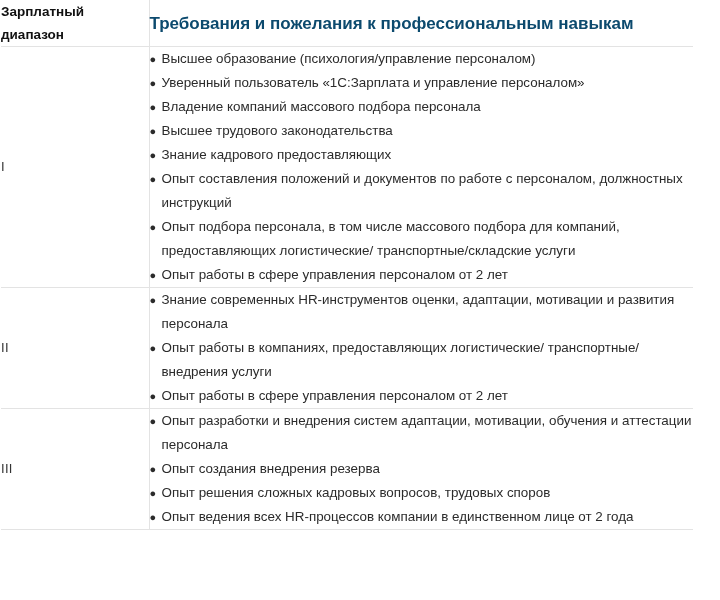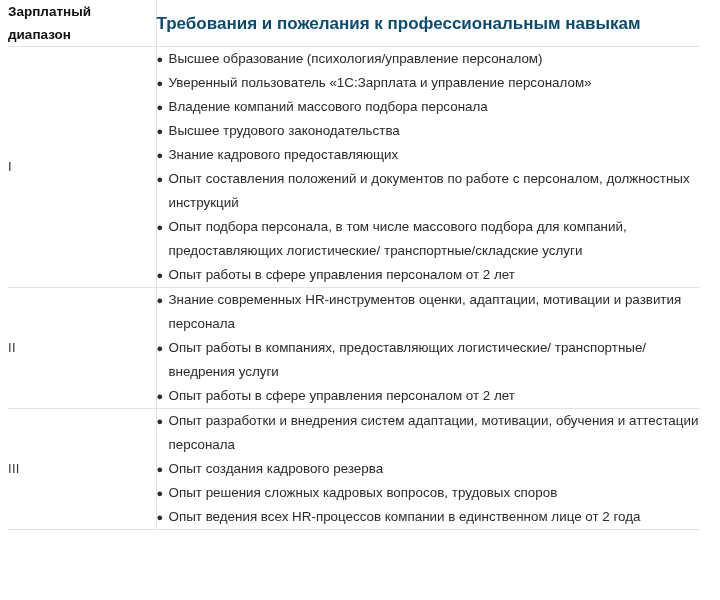--- a/index.html
+++ b/index.html
@@ -19,21 +19,21 @@
   .table-wrap {
     position: relative;
     width: 720px;
     height: 600px;
     box-sizing: border-box;
   }
 
   table.skills-table {
     border-collapse: collapse;
     width: 692px;
-    margin-left: 8px;
+    margin-left: 1px;
     table-layout: fixed;
   }
 
   table.skills-table col.col-range { width: 148px; }
   table.skills-table col.col-req   { width: 544px; }
 
   table.skills-table th,
   table.skills-table td {
     border-bottom: 1px solid #e3e3e3;
     vertical-align: middle;
@@ -149,21 +149,21 @@
               <li><span class="bullet">●</span><span>Опыт работы в компаниях, предоставляющих логистические/ транспортные/внедрения услуги</span></li>
               <li><span class="bullet">●</span><span>Опыт работы в сфере управления персоналом от 2 лет</span></li>
             </ul>
           </td>
         </tr>
         <tr>
           <td class="cell-range"><span class="range-label">III</span></td>
           <td class="cell-req">
             <ul class="req-list">
               <li><span class="bullet">●</span><span>Опыт разработки и внедрения систем адаптации, мотивации, обучения и аттестации персонала</span></li>
-              <li><span class="bullet">●</span><span>Опыт создания кадрового резерва</span></li>
+              <li><span class="bullet">●</span><span>Опыт создания внедрения резерва</span></li>
               <li><span class="bullet">●</span><span>Опыт решения сложных кадровых вопросов, трудовых споров</span></li>
               <li><span class="bullet">●</span><span>Опыт ведения всех HR-процессов компании в единственном лице от 2 года</span></li>
             </ul>
           </td>
         </tr>
       </tbody>
   </table>
 </div>
 
 </body></html>

